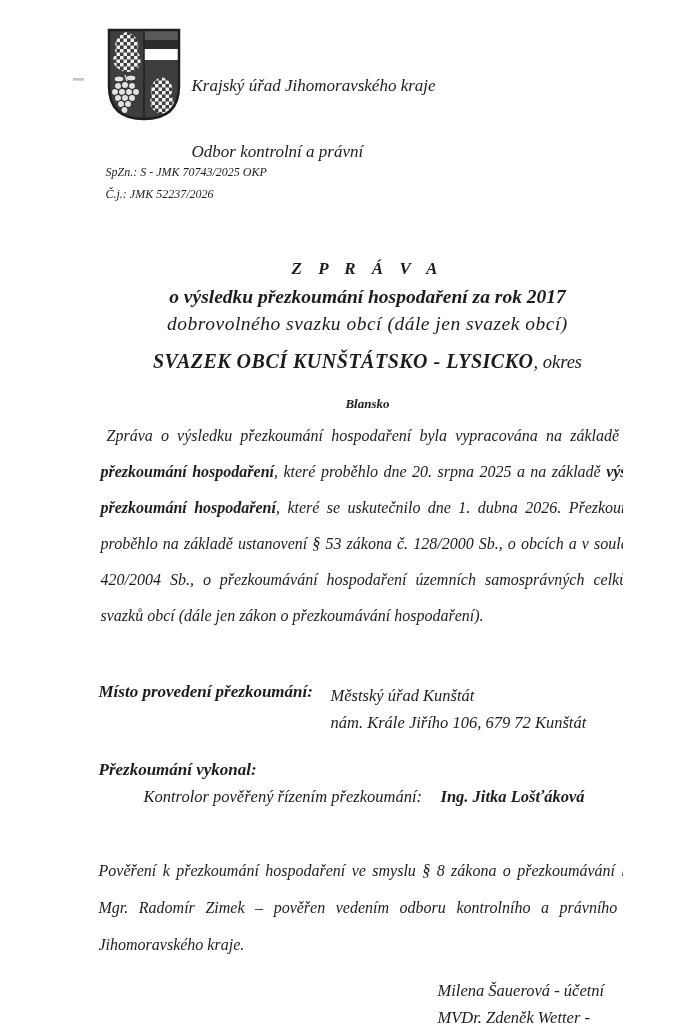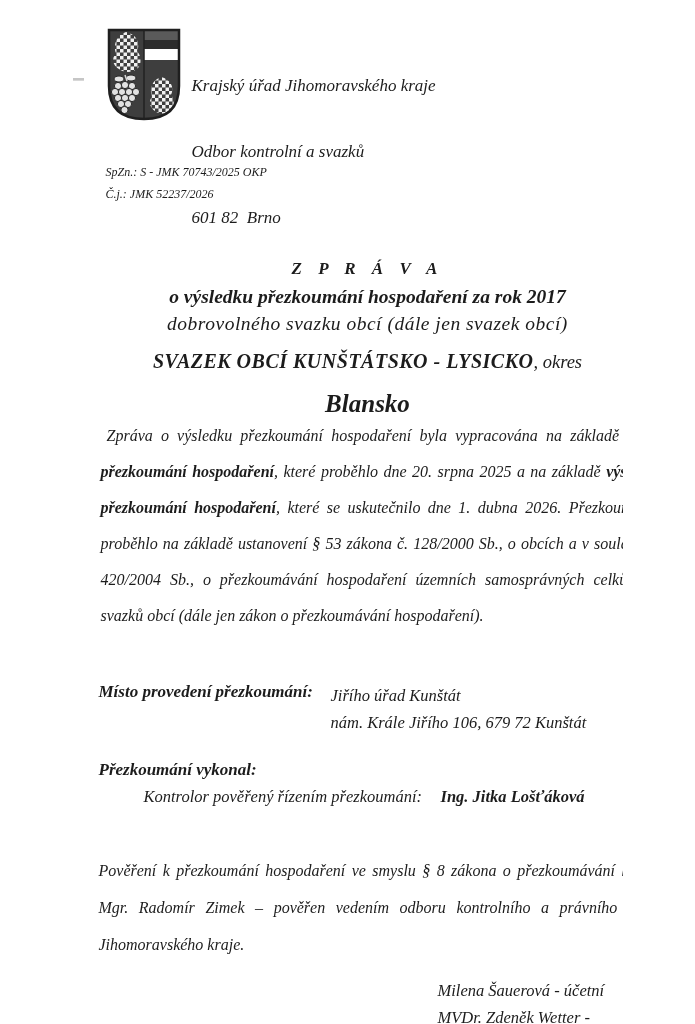--- a/index.html
+++ b/index.html
@@ -51,21 +51,21 @@
   
   .refs { position: absolute; top: 146px; left: 33px; font-size: 12px; line-height: 21.5px; }
 
   
   .title-block { position: absolute; top: 241px; left: 0; right: 0; text-align: center; padding-left: 40px; }
   .t1 { font-size: 17px; font-weight: bold; letter-spacing: 6px; line-height: 24px; }
   .t2 { font-size: 19.5px; font-weight: bold; line-height: 27px; margin-top: 2px; }
   .t3 { font-size: 19.5px; line-height: 27px; letter-spacing: .5px; }
   .t4 { font-size: 20px; font-weight: bold; line-height: 30px; margin-top: 9px; letter-spacing: .5px; }
   .t4 .t4r { font-size: 18.5px; font-weight: normal; letter-spacing: 0; }
-  .t5 { font-size: 25px; font-weight: bold; line-height: 28px; margin-top: 13px; }
+  .t5 { font-size: 13px; font-weight: bold; line-height: 28px; margin-top: 13px; }
 
   
   .para {
     position: absolute; left: 28px; width: 640px;
     font-size: 16px; line-height: 36px;
     text-align: justify;
   }
   .intro { top: 402px; text-indent: 6px; }
   .povereni { top: 836px; left: 26px; width: 644px; line-height: 37px; }
 
@@ -135,22 +135,21 @@
           </g>
           <line x1="19" y1="47" x2="21" y2="53" stroke="#d8d8d8" stroke-width="1.5"></line>
 
           <line x1="38" y1="2" x2="38" y2="91" stroke="#222222" stroke-width="1.5"></line>
         </g>
         <path d="M3,2 H73 V58 Q73,91 38,91 Q3,91 3,58 Z" fill="none" stroke="#1f1f1f" stroke-width="2.5"></path>
       </svg>
     </div>
     <div class="addr">
       <div>Krajský úřad Jihomoravského kraje</div>
-      <div>Odbor kontrolní a svazků</div>
-      <div>601 82  Brno</div>
+      <div>Odbor kontrolní a právní</div>
     </div>
   </div>
 
 
   <div class="refs">
     <div>SpZn.: S - JMK 70743/2025 OKP</div>
     <div>Č.j.: JMK 52237/2026</div>
   </div>
 
   <div class="title-block">
@@ -158,21 +157,21 @@
     <div class="t2">o výsledku přezkoumání hospodaření za rok 2017</div>
     <div class="t3">dobrovolného svazku obcí (dále jen svazek obcí)</div>
     <div class="t4"><b>SVAZEK OBCÍ KUNŠTÁTSKO - LYSICKO</b><span class="t4r">, okres</span></div>
     <div class="t5">Blansko</div>
   </div>
 
   <p class="para intro"><span>Zpráva o výsledku přezkoumání hospodaření byla vypracována na základě </span><b>Zápisu z dílčího přezkoumání hospodaření</b><span>, které proběhlo dne 20. srpna 2025 a na základě </span><b>výsledku konečného přezkoumání hospodaření</b><span>, které se uskutečnilo dne 1. dubna 2026. Přezkoumání hospodaření proběhlo na základě ustanovení § 53 zákona č. 128/2000 Sb., o obcích a v souladu se zákonem č. 420/2004 Sb., o přezkoumávání hospodaření územních samosprávných celků a dobrovolných svazků obcí (dále jen zákon o přezkoumávání hospodaření).</span></p>
 
   <div class="misto-lbl lbl">Místo provedení přezkoumání:</div>
   <div class="misto-val">
-    <div>Jiřího úřad Kunštát</div>
+    <div>Městský úřad Kunštát</div>
     <div>nám. Krále Jiřího 106, 679 72 Kunštát</div>
   </div>
 
   <div class="vykonal-lbl lbl">Přezkoumání vykonal:</div>
   <div class="vykonal-role">Kontrolor pověřený řízením přezkoumání:</div>
   <div class="vykonal-name">Ing. Jitka Lošťáková</div>
 
   <p class="para povereni">Pověření k přezkoumání hospodaření ve smyslu § 8 zákona o přezkoumávání hospodaření vydal Mgr. Radomír Zimek – pověřen vedením odboru kontrolního a právního Krajského úřadu Jihomoravského kraje.</p>
 
   <div class="pritomni-val">

